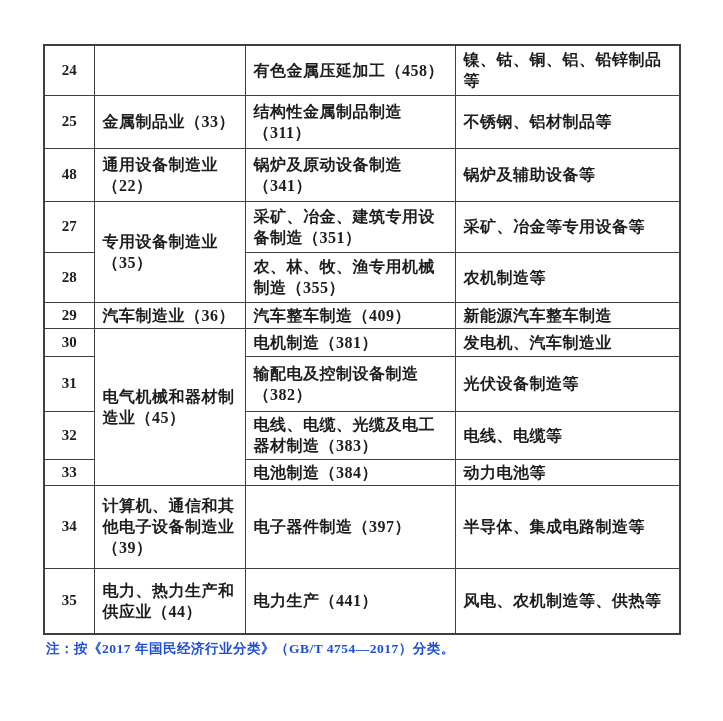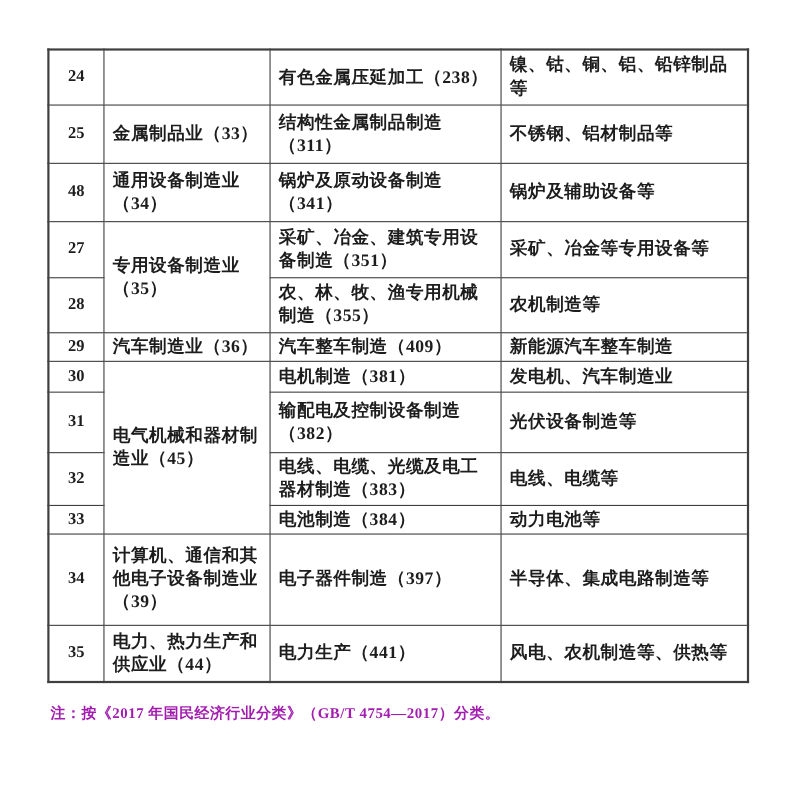--- a/index.html
+++ b/index.html
@@ -40,21 +40,21 @@
   table.doc-table td.num {
     text-align: center;
     padding: 2px 2px;
     font-size: 15px;
     letter-spacing: 0;
   }
   .note {
     position: absolute;
     left: 46px;
     top: 640px;
-    color: #a21caf;
+    color: #1d4ed8;
     font-weight: bold;
     font-size: 13.5px;
     letter-spacing: 0.5px;
     white-space: nowrap;
   }
 </style>
 </head>
 <body>
 
 <div class="page">
@@ -63,32 +63,32 @@
     <colgroup>
       <col style="width:50px">
       <col style="width:151px">
       <col style="width:210px">
       <col style="width:225px">
     </colgroup>
     <tbody>
       <tr style="height:50px">
         <td class="num">24</td>
         <td></td>
-        <td>有色金属压延加工（238）</td>
+        <td>有色金属压延加工（458）</td>
         <td>镍、钴、铜、铝、铅锌制品等</td>
       </tr>
       <tr style="height:53px">
         <td class="num">25</td>
         <td>金属制品业（33）</td>
         <td>结构性金属制品制造（311）</td>
         <td>不锈钢、铝材制品等</td>
       </tr>
       <tr style="height:53px">
         <td class="num">48</td>
-        <td>通用设备制造业（34）</td>
+        <td>通用设备制造业（22）</td>
         <td>锅炉及原动设备制造（341）</td>
         <td>锅炉及辅助设备等</td>
       </tr>
       <tr style="height:51px">
         <td class="num">27</td>
         <td rowspan="2">专用设备制造业（35）</td>
         <td>采矿、冶金、建筑专用设备制造（351）</td>
         <td>采矿、冶金等专用设备等</td>
       </tr>
       <tr style="height:50px">
@@ -122,21 +122,21 @@
         <td class="num">33</td>
         <td>电池制造（384）</td>
         <td>动力电池等</td>
       </tr>
       <tr style="height:83px">
         <td class="num">34</td>
         <td>计算机、通信和其他电子设备制造业（39）</td>
         <td>电子器件制造（397）</td>
         <td>半导体、集成电路制造等</td>
       </tr>
-      <tr style="height:52px">
+      <tr style="height:66px">
         <td class="num">35</td>
         <td>电力、热力生产和供应业（44）</td>
         <td>电力生产（441）</td>
         <td>风电、农机制造等、供热等</td>
       </tr>
     </tbody>
   </table>
 
   <div class="note">注：按《2017 年国民经济行业分类》（GB/T 4754—2017）分类。</div>
 

